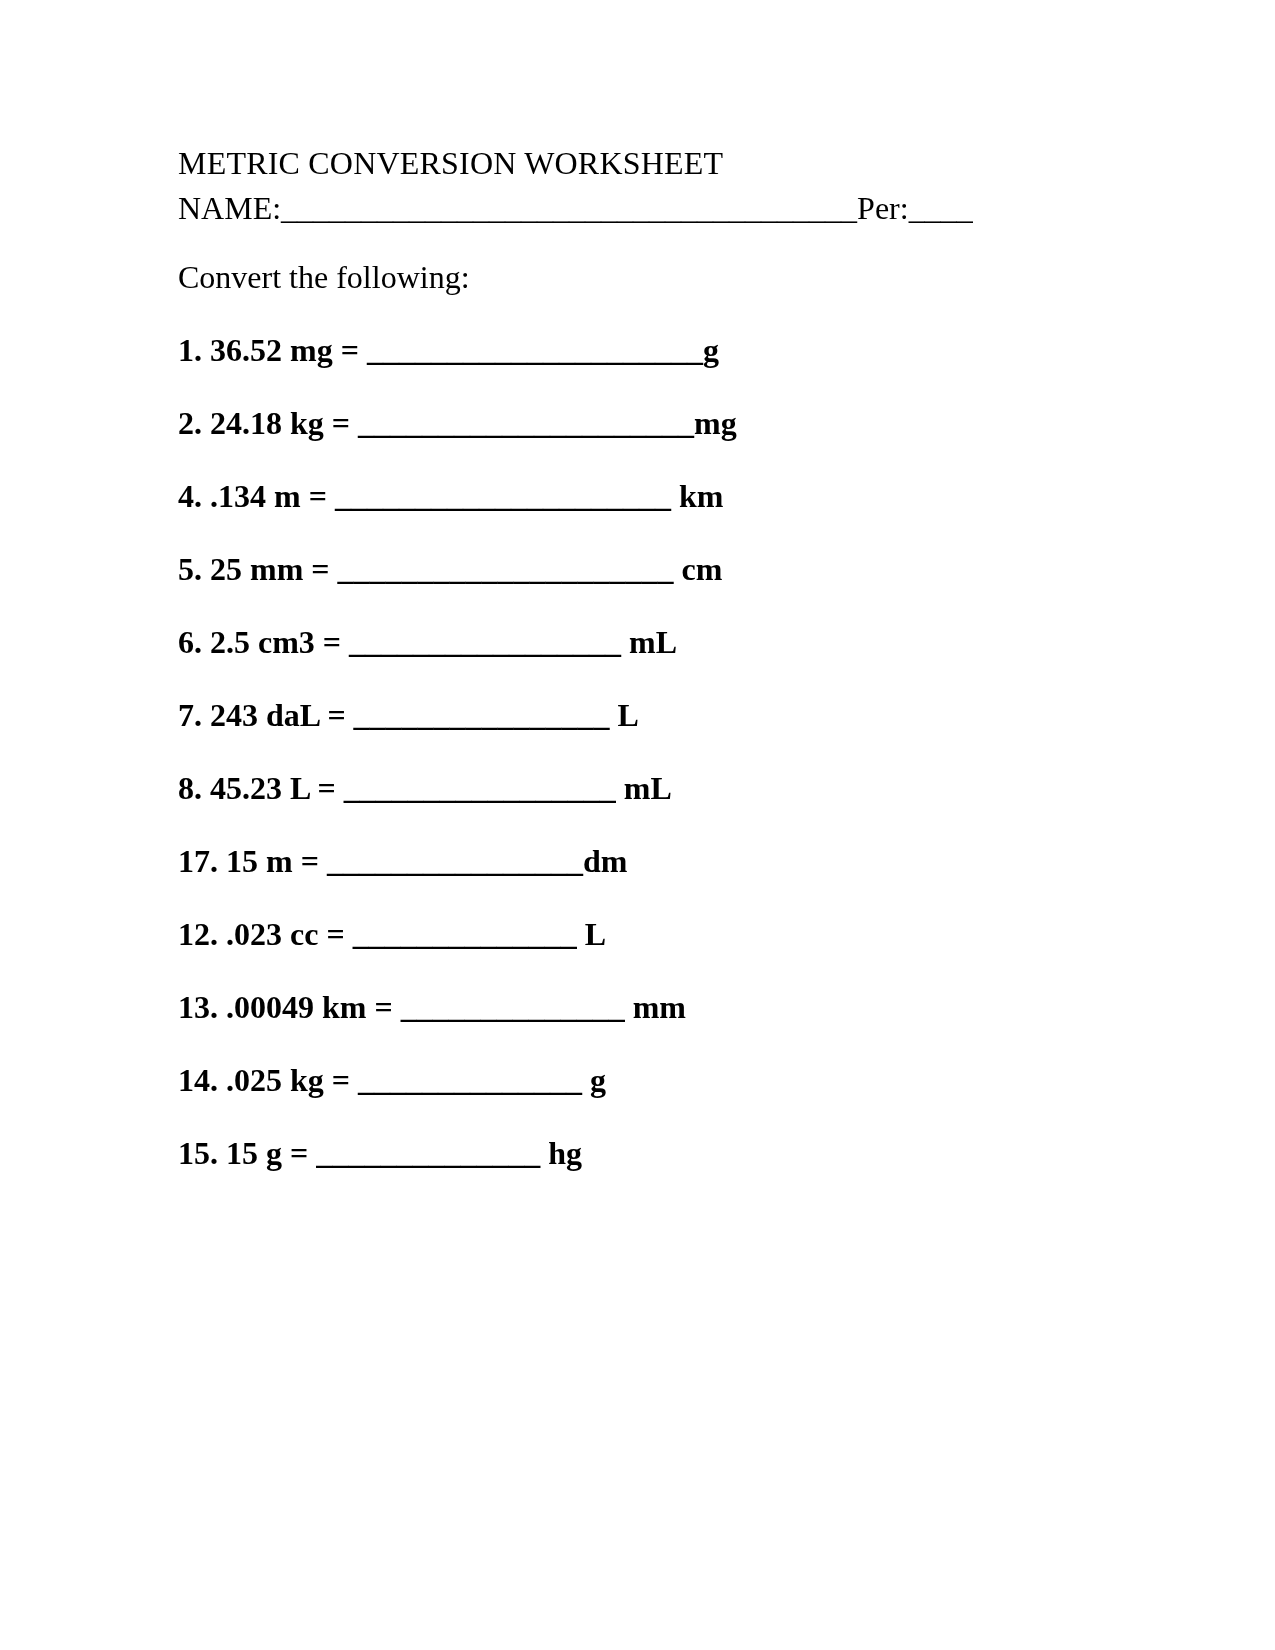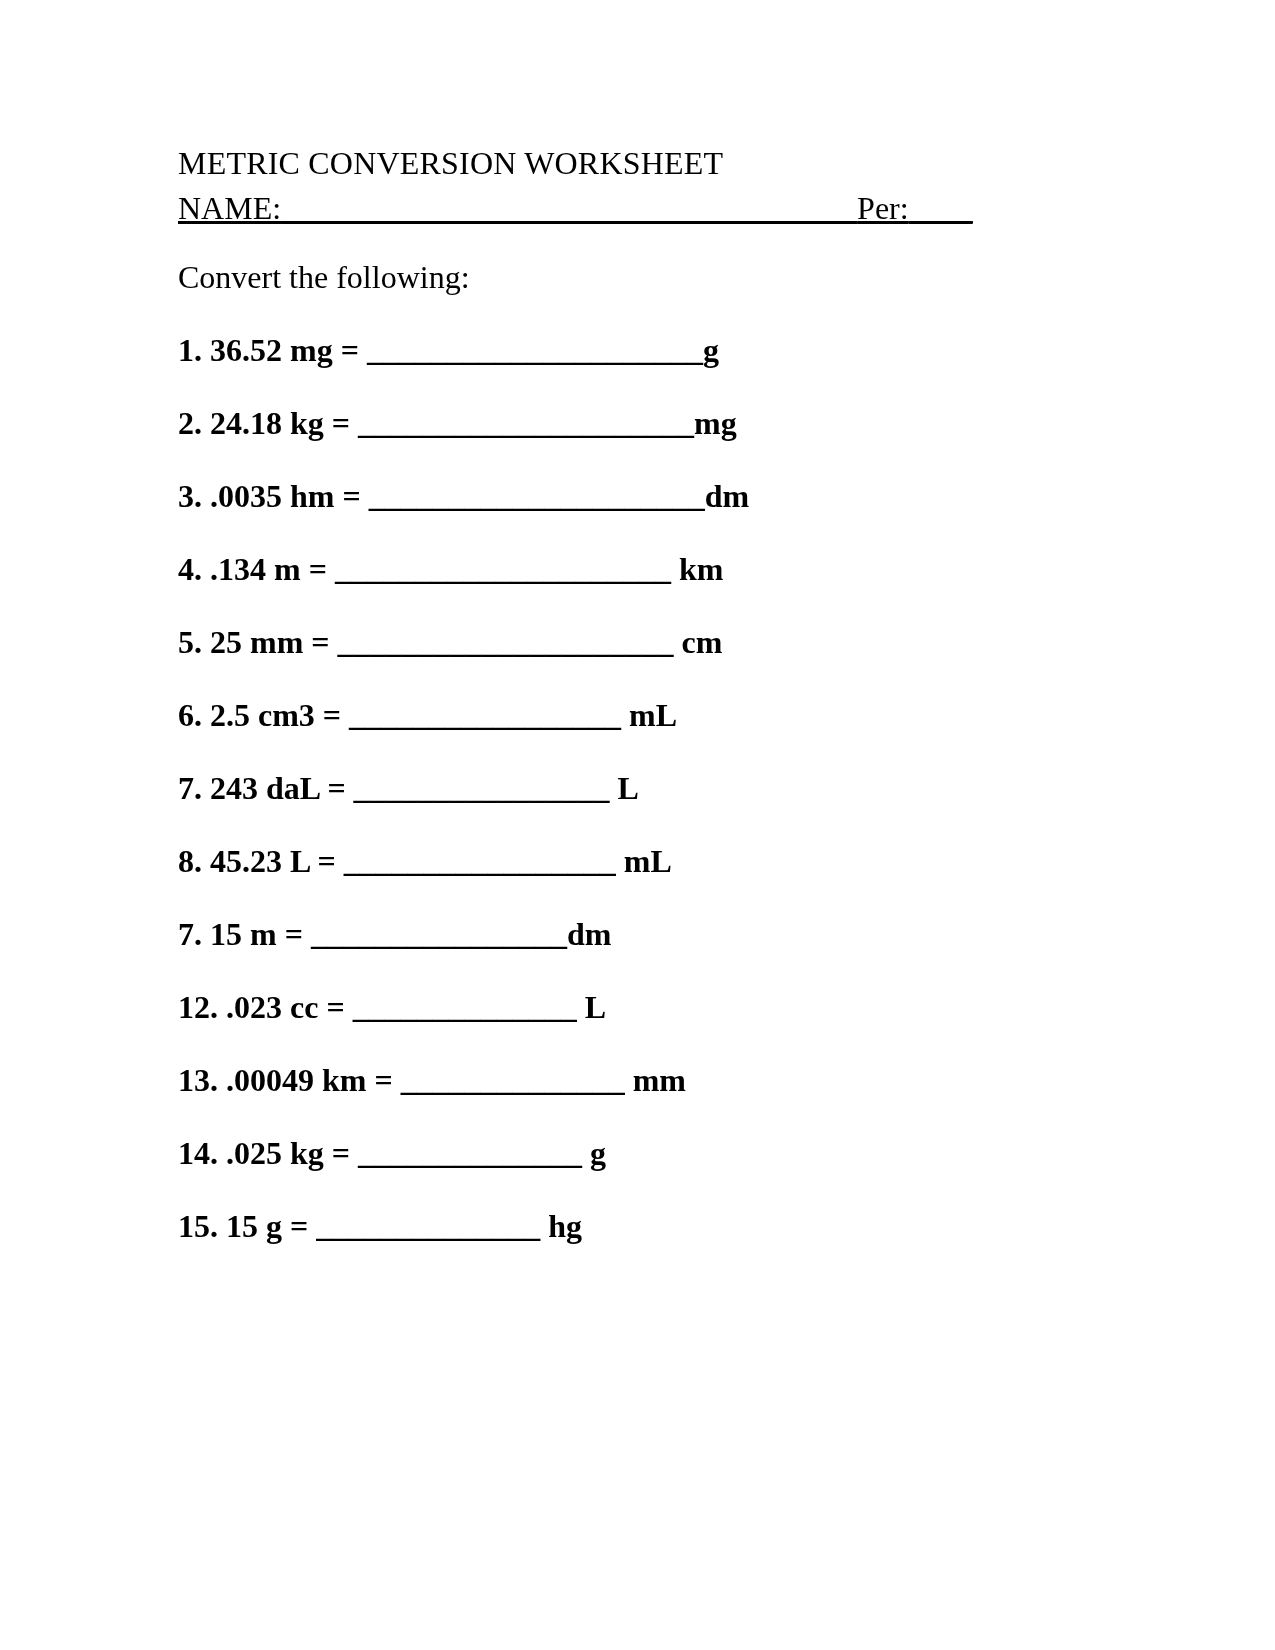--- a/index.html
+++ b/index.html
@@ -22,21 +22,20 @@
     overflow: hidden;
   }
   .title-line {
     line-height: 45px;
     white-space: pre;
     letter-spacing: 0.2px;
   }
   .name-line {
     line-height: 45px;
     white-space: pre;
-    text-decoration: underline;
   }
   .instruction-line {
     margin-top: 24px;
     line-height: 45px;
     white-space: pre;
   }
   .problems {
     margin: 0;
     font-weight: bold;
   }
@@ -58,35 +57,34 @@
 
   <div class="name-line"><span>NAME:</span><span class="name-blank">____________________________________</span><span>Per:</span><span class="per-blank">____</span></div>
 
   <div class="instruction-line">Convert the following:</div>
 
   <div class="problems" id="problems">
   <div class="problem"><span>1. 36.52 mg = </span><span class="blank">_____________________</span><span>g</span></div>
 
   <div class="problem"><span>2. 24.18 kg = </span><span class="blank">_____________________</span><span>mg</span></div>
 
-  <div class="problem"><span>3. .0035 hm = </span><span class="blank">_____________________</span><span>dm</span></div>
 
   <div class="problem"><span>4. .134 m = </span><span class="blank">_____________________</span><span> km</span></div>
 
   <div class="problem"><span>5. 25 mm = </span><span class="blank">_____________________</span><span> cm</span></div>
 
   <div class="problem"><span>6. 2.5 cm3 = </span><span class="blank">_________________</span><span> mL</span></div>
 
   <div class="problem"><span>7. 243 daL = </span><span class="blank">________________</span><span> L</span></div>
 
   <div class="problem"><span>8. 45.23 L = </span><span class="blank">_________________</span><span> mL</span></div>
 
 
 
-  <div class="problem"><span>7. 15 m = </span><span class="blank">________________</span><span>dm</span></div>
+  <div class="problem"><span>17. 15 m = </span><span class="blank">________________</span><span>dm</span></div>
 
   <div class="problem"><span>12. .023 cc = </span><span class="blank">______________</span><span> L</span></div>
 
   <div class="problem"><span>13. .00049 km = </span><span class="blank">______________</span><span> mm</span></div>
 
   <div class="problem"><span>14. .025 kg = </span><span class="blank">______________</span><span> g</span></div>
 
   <div class="problem"><span>15. 15 g = </span><span class="blank">______________</span><span> hg</span></div>
 </div>
 

